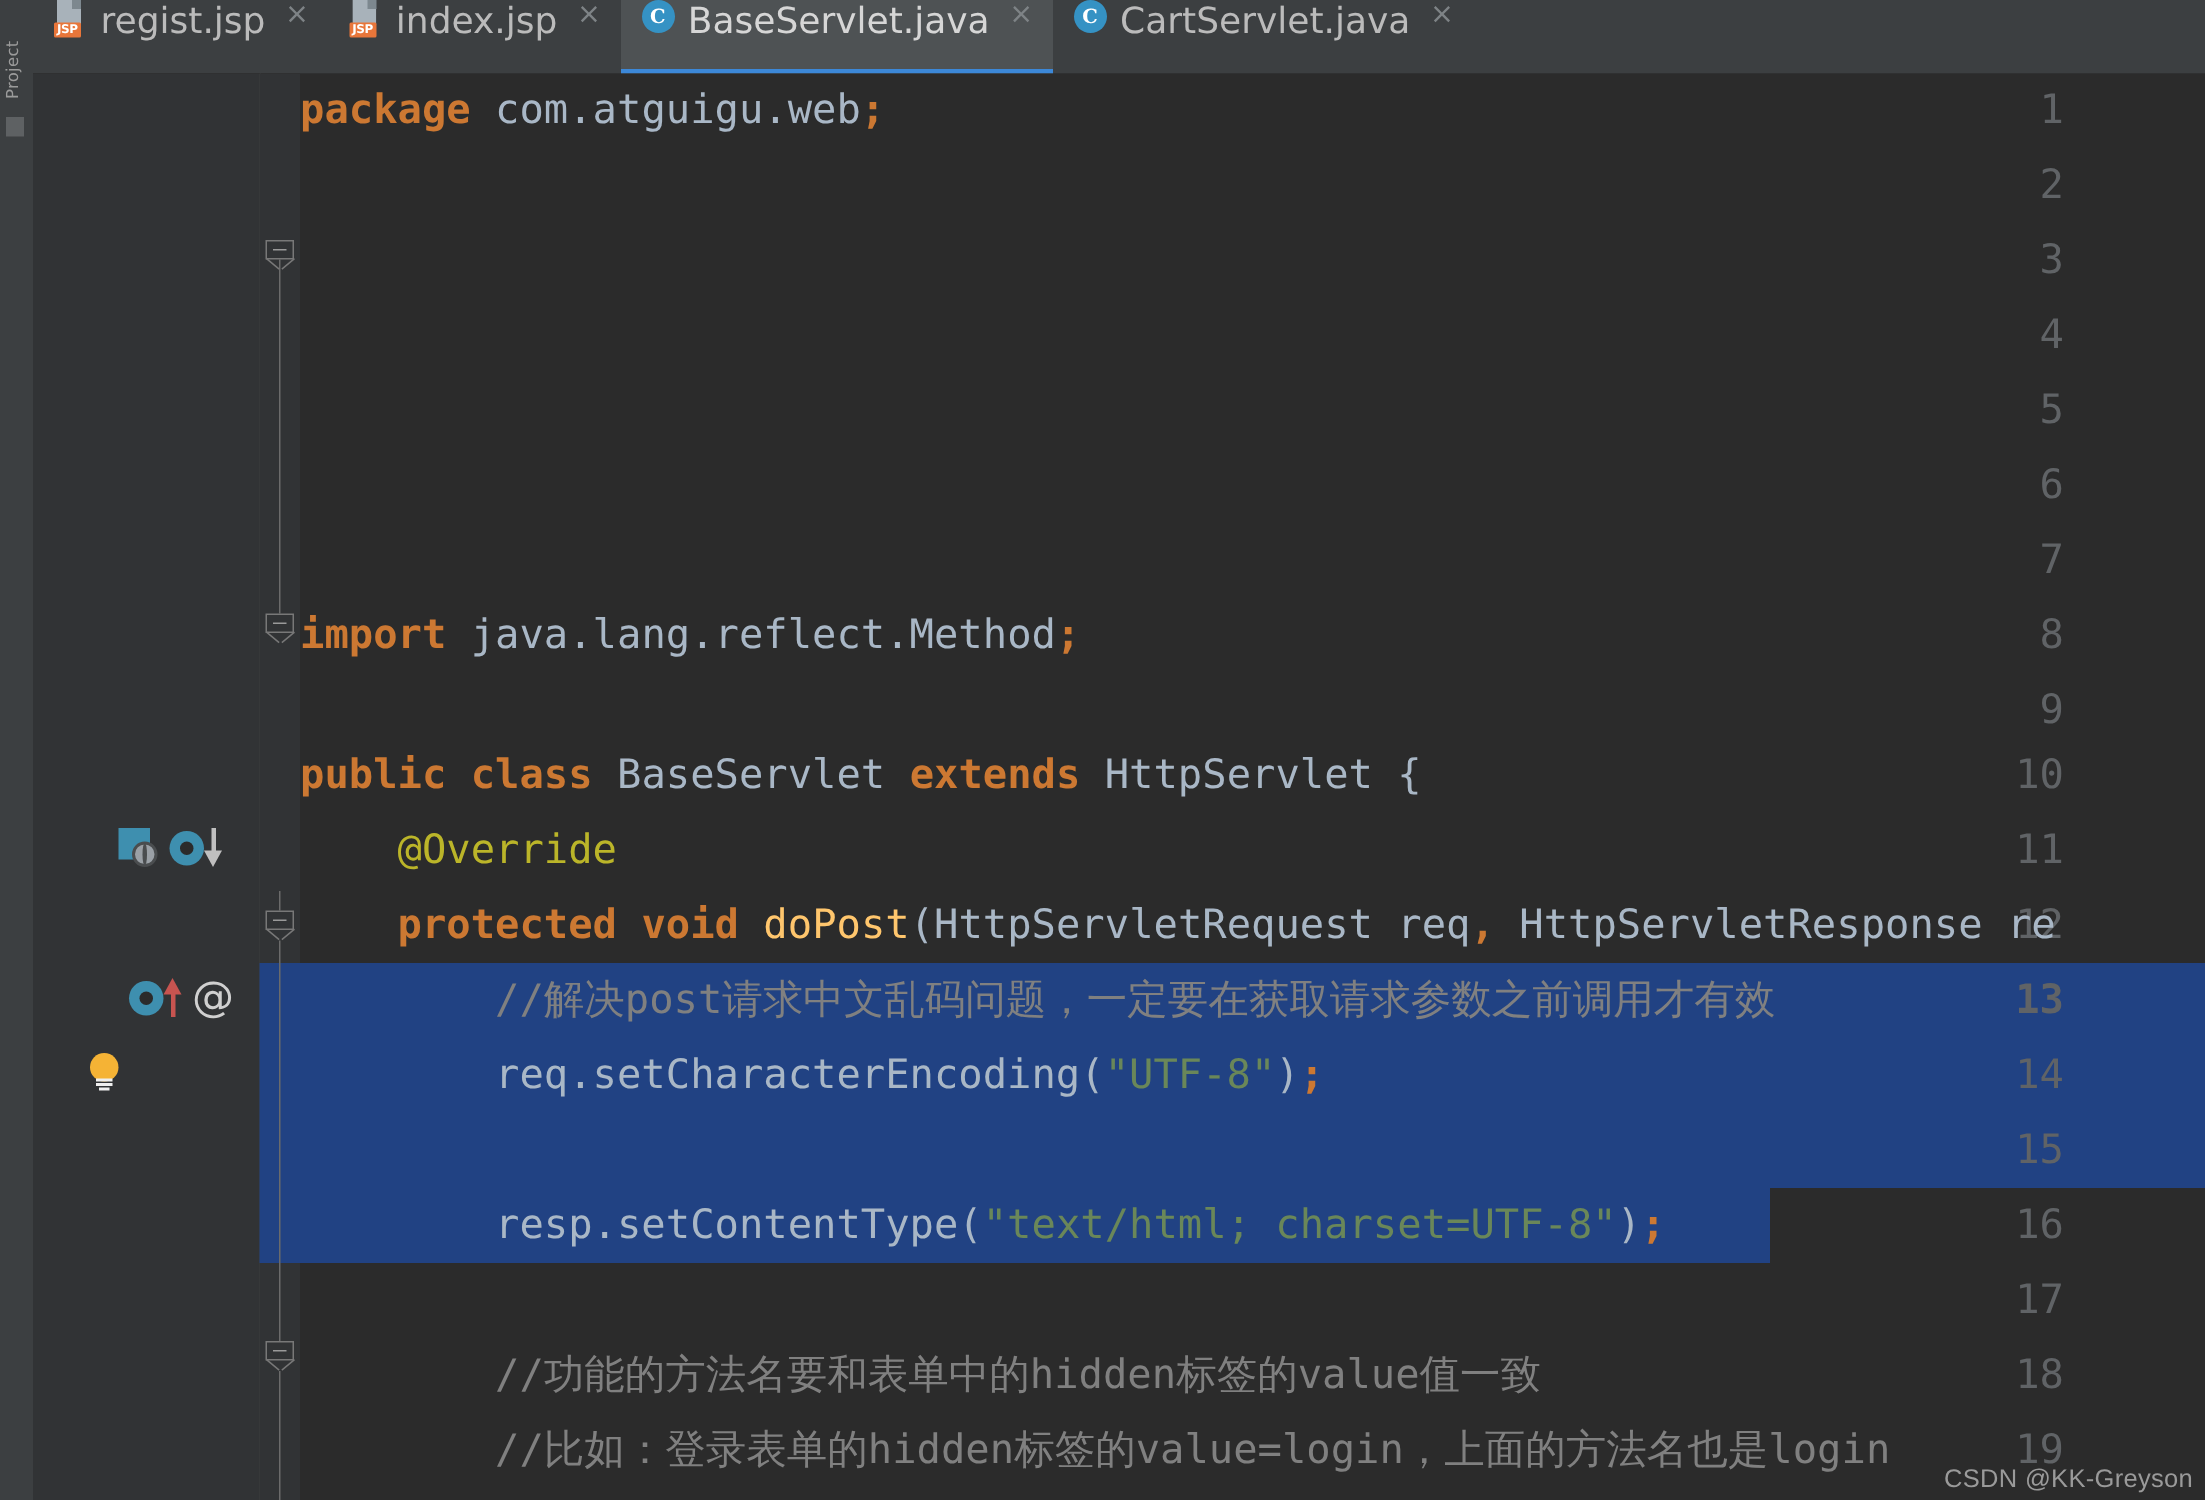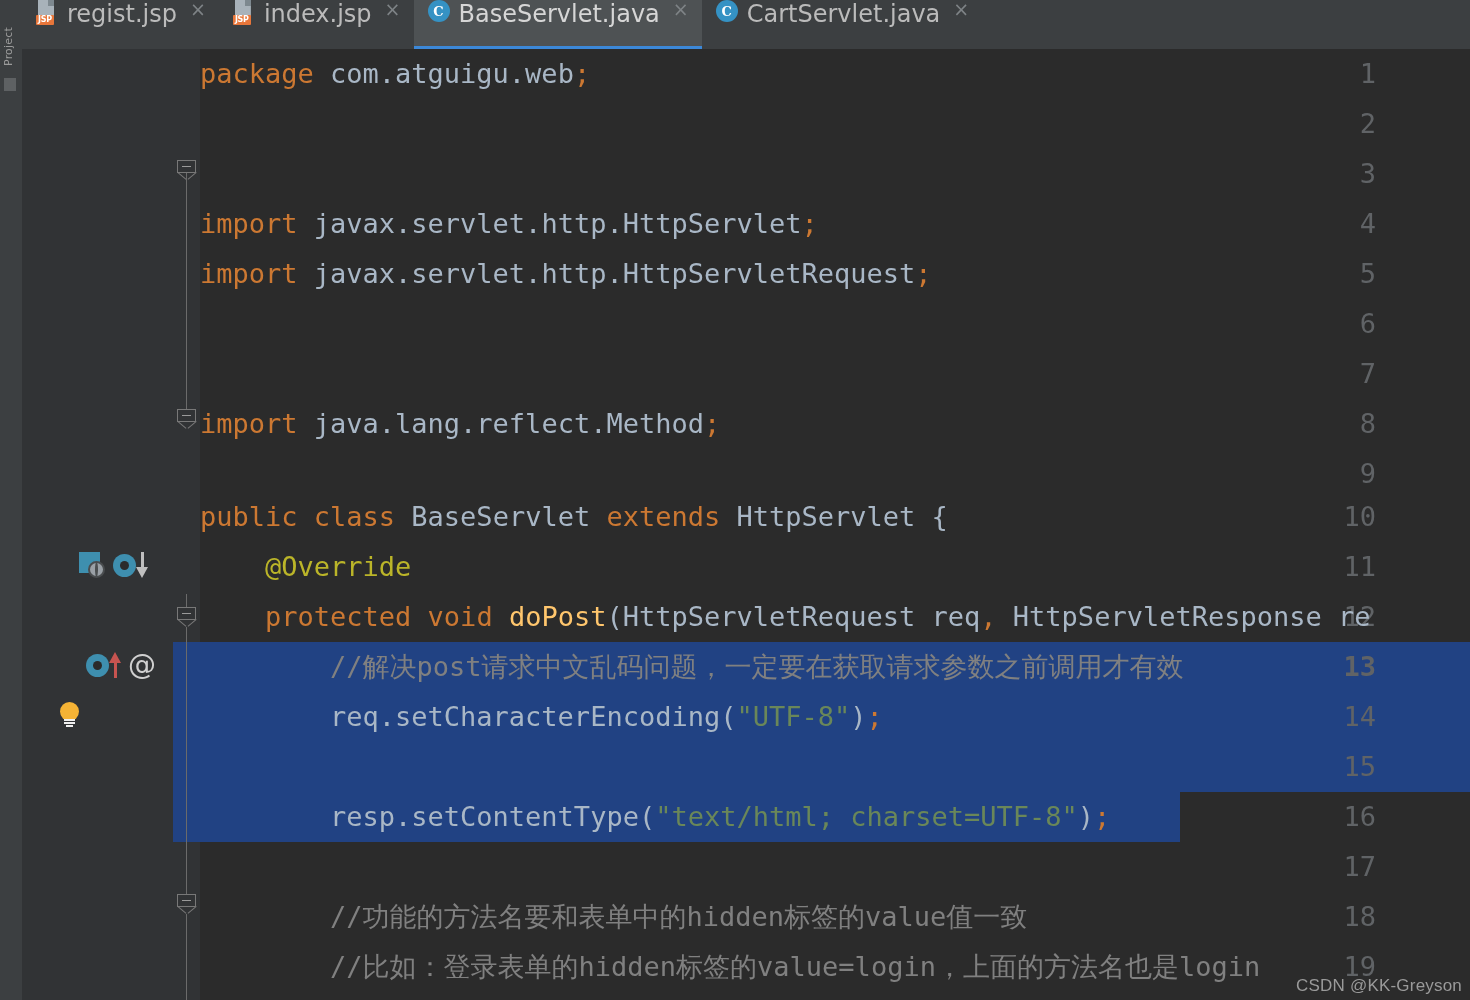--- a/index.html
+++ b/index.html
@@ -176,21 +176,21 @@
     position: absolute;
     left: 0;
     top: 0;
     height: 50px;
     line-height: 50px;
     white-space: pre;
     font-family: "DejaVu Sans Mono", monospace;
     font-size: 27px;
     color: #A9B7C6;
   }
-  .kw   { color: #CC7832; }
+  .kw   { color: #CC7832; font-weight: bold; }
   .str  { color: #6A8759; }
   .cmt  { color: #808080; }
   .mth  { color: #FFC66D; }
   .anno { color: #BBB529; }
   .id   { color: #A9B7C6; }
 
   
   .sel-block {
     position: absolute;
     background: #214283;
@@ -480,22 +480,20 @@
         <span class="minus"></span>
       <span class="wedge">
           <span class="l"></span>
           <span class="r"></span>
         </span>
     </div>
     <div class="fold-line" style="left:164px; top:865px; height:86px;"></div>
 
     <div class="code" style="left:178px; top:0px;"><span class="kw">package</span><span class="id"> com.atguigu.web</span><span class="kw">;</span></div>
     <div class="code" style="left:178px; top:50px;"></div>
-    <div class="code" style="left:178px; top:150px;"><span class="kw">import</span><span class="id"> javax.servlet.http.HttpServlet</span><span class="kw">;</span></div>
-    <div class="code" style="left:178px; top:200px;"><span class="kw">import</span><span class="id"> javax.servlet.http.HttpServletRequest</span><span class="kw">;</span></div>
     <div class="code" style="left:178px; top:350px;"><span class="kw">import</span><span class="id"> java.lang.reflect.Method</span><span class="kw">;</span></div>
     <div class="code" style="left:178px; top:400px;"></div>
     <div class="code" style="left:178px; top:443px;"><span class="kw">public</span><span class="id"> </span><span class="kw">class</span><span class="id"> BaseServlet </span><span class="kw">extends</span><span class="id"> HttpServlet {</span></div>
     <div class="code" style="left:178px; top:493px;"><span class="id">    </span><span class="anno">@Override</span></div>
     <div class="code" style="left:178px; top:543px;"><span class="id">    </span><span class="kw">protected</span><span class="id"> </span><span class="kw">void</span><span class="id"> </span><span class="mth">doPost</span><span class="id">(HttpServletRequest req</span><span class="kw">,</span><span class="id"> HttpServletResponse re</span></div>
     <div class="code" style="left:178px; top:593px;"><span class="id">        </span><span class="cmt">//解决post请求中文乱码问题，一定要在获取请求参数之前调用才有效</span></div>
     <div class="code" style="left:178px; top:643px;"><span class="id">        req.setCharacterEncoding(</span><span class="str">"UTF-8"</span><span class="id">)</span><span class="kw">;</span></div>
     <div class="code" style="left:178px; top:693px;"><span class="id">        </span></div>
     <div class="code" style="left:178px; top:743px;"><span class="id">        resp.setContentType(</span><span class="str">"text/html; charset=UTF-8"</span><span class="id">)</span><span class="kw">;</span></div>
     <div class="code" style="left:178px; top:793px;"></div>

